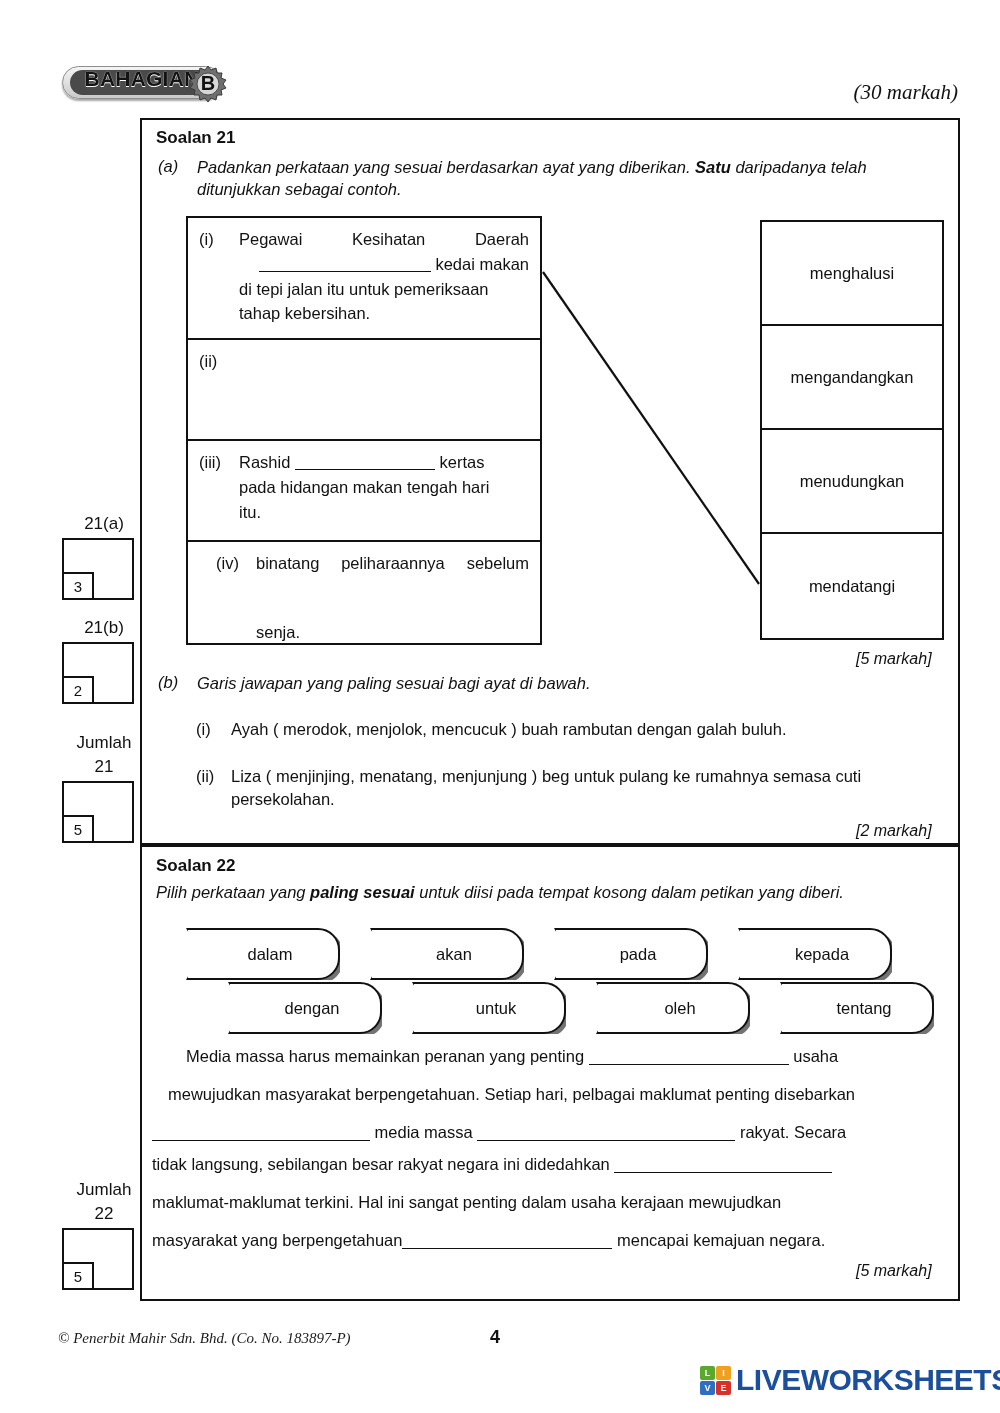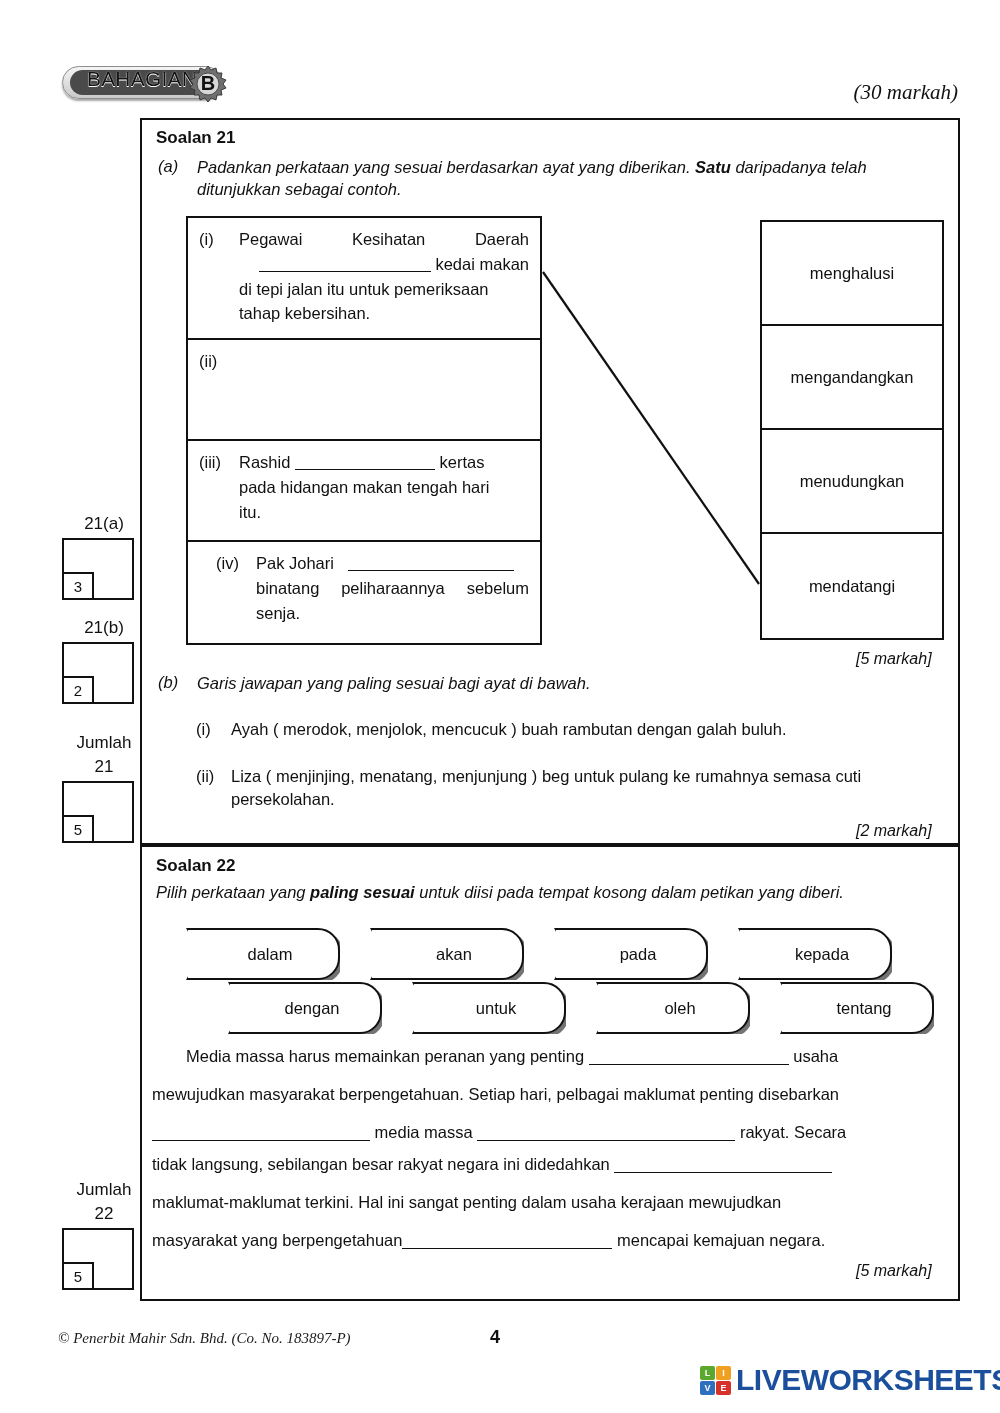--- a/index.html
+++ b/index.html
@@ -27,21 +27,21 @@
   }
   .badge-inner {
     position: absolute; left: 8px; top: 6px;
     width: 144px; height: 25px;
     border-radius: 13px;
     background: #4a4a4a;
   }
   .badge-text {
     position: absolute; left: 0; top: 3px; width: 160px;
     text-align: center;
-    font-size: 21px; font-weight: normal; letter-spacing: .2px;
+    font-size: 21px; font-weight: bold; letter-spacing: .2px;
     color: #131313;
     text-shadow: 0 0 1px #fff, 0 1px 0 #fff;
   }
   .badge-gear {
     position: absolute; left: 126px; top: 0px;
     width: 40px; height: 40px;
   }
   .gear-letter {
     position: absolute; left: 126px; top: 8px; width: 40px;
     text-align: center; font-size: 20px; font-weight: bold; color: #111;
@@ -213,23 +213,22 @@
           <span style="display:block;">pada hidangan makan tengah hari</span>
           <span style="display:block;">itu.</span>
         </div>
       </div>
     </div>
 
     <div class="mrow" style="height:101px;padding-left:28px;">
       <div class="mrow-inner">
         <div class="mnum">(iv)</div>
         <div class="mtext">
-          <span style="display:block;"><span>Pak Johari</span>&nbsp;&nbsp; <span class="blank-ul" style="width:166px;"></span></span>
           <span class="just">binatang peliharaannya sebelum</span>
-          <span style="display:block;">senja.</span>
+          <span style="display:block;margin-top:44px;">senja.</span>
         </div>
       </div>
     </div>
   </div>
 
   <div id="match-right">
     <div class="opt">
         <span>menghalusi</span>
       </div>
     <div class="opt">
@@ -288,21 +287,21 @@
       <span>dengan</span>
     </div>
   <div class="ribbon" style="left:596px; top:982px; width:154px;">
       <span>oleh</span>
     </div>
   <div class="ribbon" style="left:780px; top:982px; width:154px;">
       <span>tentang</span>
     </div>
 
   <div class="pline" id="pl0" style="left:186px; top:1047px;"><span>Media massa harus memainkan peranan yang penting </span><span class="ul" style="width: 200px;"></span><span> usaha</span></div>
-  <div class="pline" id="pl1" style="left:152px; top:1085px;"><span>mewujudkan masyarakat berpengetahuan. Setiap hari, pelbagai maklumat penting disebarkan</span></div>
+  <div class="pline" id="pl1" style="left:168px; top:1085px;"><span>mewujudkan masyarakat berpengetahuan. Setiap hari, pelbagai maklumat penting disebarkan</span></div>
   <div class="pline" id="pl2" style="left:152px; top:1123px;"><span class="ul" style="width: 218px;"></span><span>  media  massa  </span><span class="ul" style="width: 258px;"></span><span>  rakyat.  Secara</span></div>
   <div class="pline" id="pl3" style="left:152px; top:1155px;"><span>tidak langsung, sebilangan besar rakyat negara ini didedahkan </span><span class="ul" style="width: 218px;"></span></div>
   <div class="pline" id="pl4" style="left:152px; top:1193px;"><span>maklumat-maklumat terkini. Hal ini sangat penting dalam usaha kerajaan mewujudkan</span></div>
   <div class="pline" id="pl5" style="left:152px; top:1231px;"><span>masyarakat yang berpengetahuan</span><span class="ul" style="width: 210px;"></span><span> mencapai kemajuan negara.</span></div>
 
   <div class="marks-right" style="left:856px; top:1262px;">[5 markah]</div>
 
   <div class="score-label" style="left:58px; top:514px;">21(a)</div>
   <div class="score-box" style="left:62px; top:538px;">
     <div class="score-sub">3</div>

